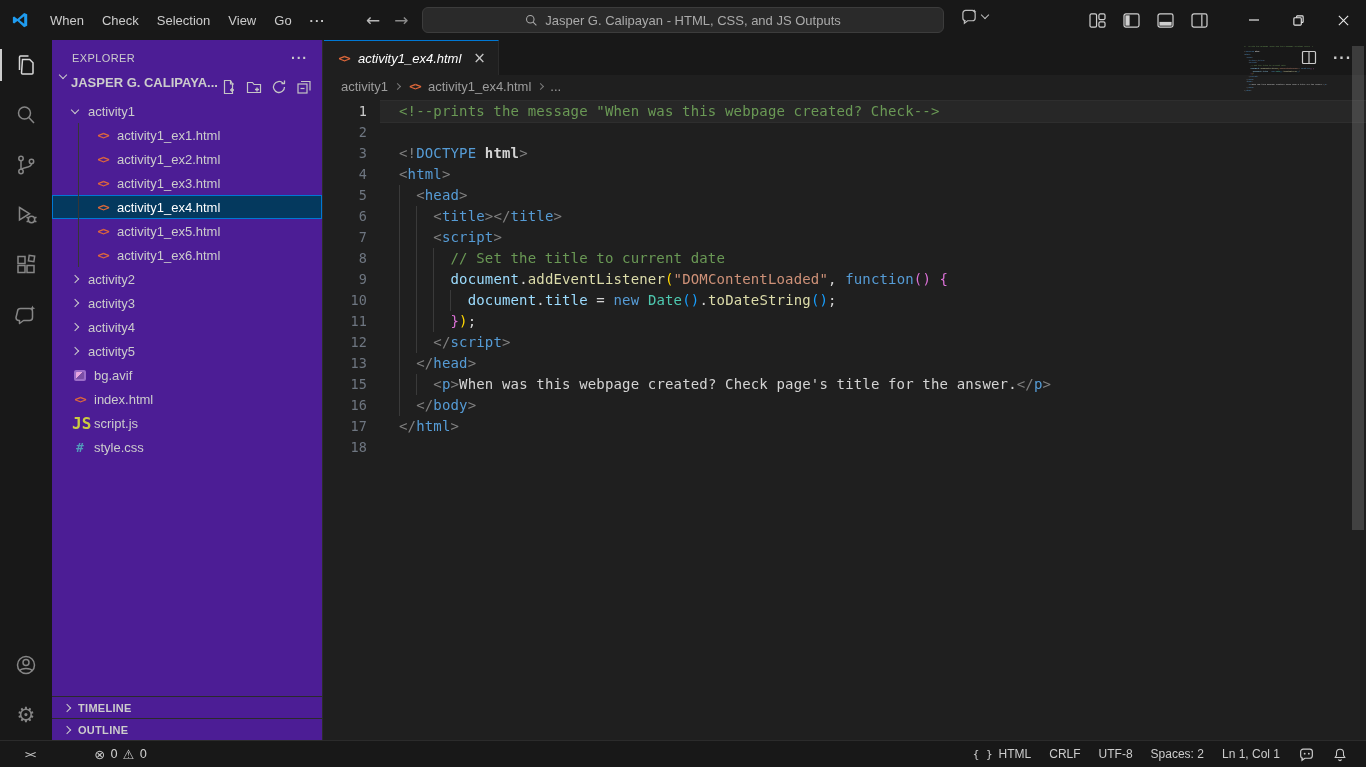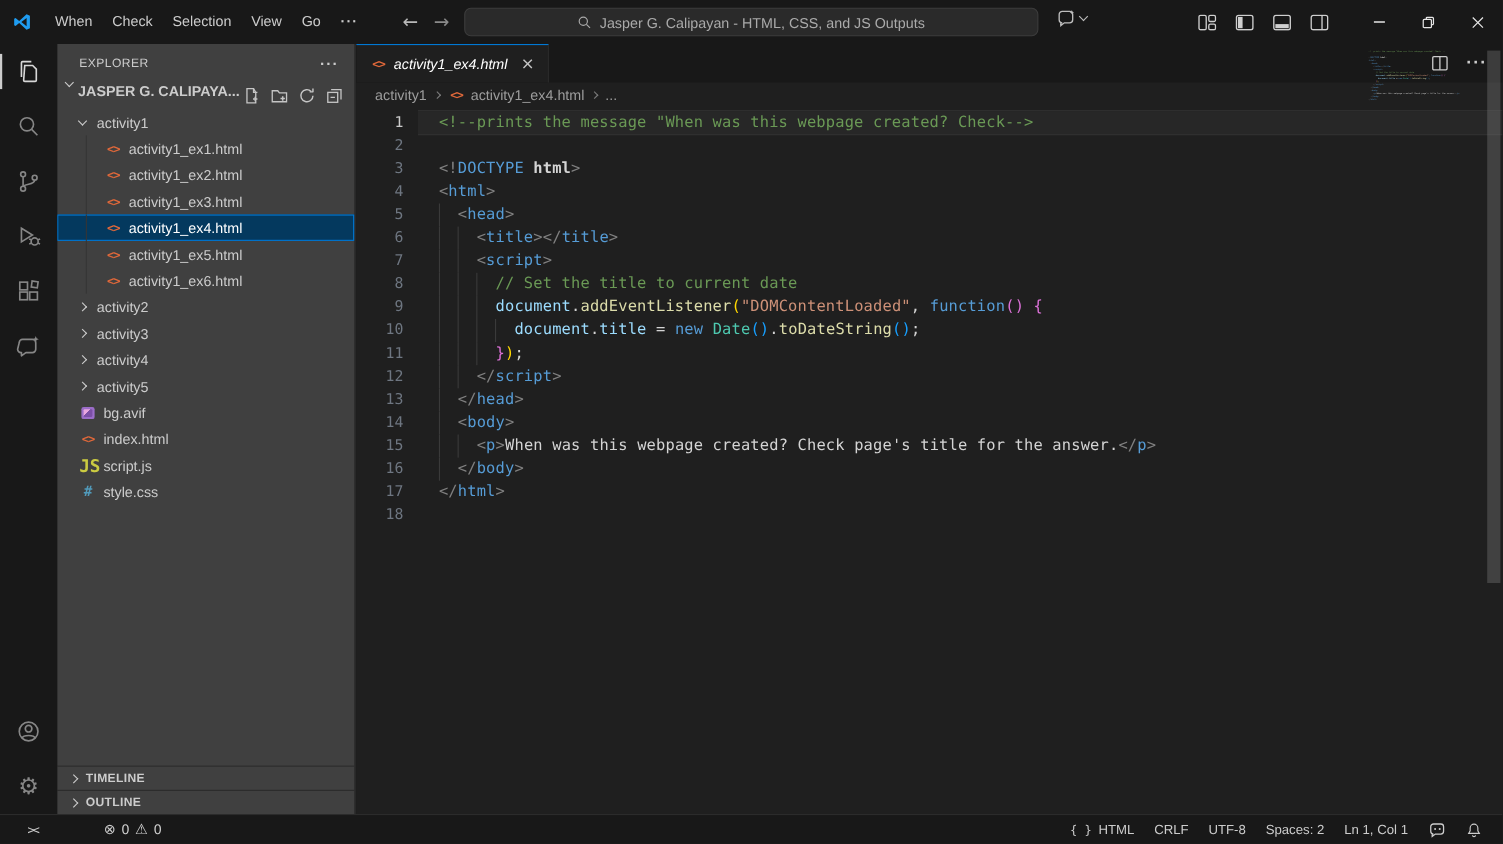--- a/index.html
+++ b/index.html
@@ -22,21 +22,21 @@
 
   
   .activitybar { position:absolute; top:40px; left:0; width:52px; bottom:27px; background:#181818; display:flex; flex-direction:column; z-index:20; }
   .ab-item { height:50px; display:flex; align-items:center; justify-content:center; position:relative; color:#868686; }
   .ab-item.active { color:#d7d7d7; }
   .ab-item.active::before { content:""; position:absolute; left:0; top:9px; bottom:9px; width:2px; background:#cccccc; }
   .ab-bottom { margin-top:auto; }
   .gear-glyph { font-family:"DejaVu Sans",sans-serif; font-size:21px; line-height:1; }
 
   
-  .sidebar { position:absolute; top:40px; left:52px; width:271px; bottom:27px; background:#404040; border-right:1px solid #2b2b2b; display:flex; flex-direction:column; z-index:10; }
+  .sidebar { position:absolute; top:40px; left:52px; width:271px; bottom:27px; background:#4c1d95; border-right:1px solid #2b2b2b; display:flex; flex-direction:column; z-index:10; }
   .sb-header { height:35px; display:flex; align-items:center; padding:0 14px 0 20px; flex:none; }
   .sb-title { font-size:11px; color:#cccccc; letter-spacing:.4px; }
   .sb-more { margin-left:auto; color:#cccccc; font-size:14px; font-weight:bold; letter-spacing:1px; }
   .ws-row { height:24px; display:flex; padding-left:8px; flex:none; }
   .ws-label { font-size:13px; font-weight:bold; color:#cccccc; margin-left:5px; white-space:nowrap; }
   .ws-actions { margin-left:auto; margin-right:10px; display:flex; gap:9px; align-items:center; }
   .tree { flex:none; }
   .tree-row { height:24px; display:flex; align-items:center; font-size:13px; color:#cccccc; position:relative; white-space:nowrap; }
   .tree-row.d1 { padding-left:20px; }
   .tree-row.d2 { padding-left:43px; }
@@ -422,24 +422,20 @@
       </div>
       <div class="cl">
         <span class="gutter">12</span>
         <span class="ltext"><span class="ig" style="left:calc(19px + 0ch)"></span><span class="ig" style="left:calc(19px + 2ch)"></span><span class="tk-plain">    </span><span class="tk-punct">&lt;/</span><span class="tk-tag">script</span><span class="tk-punct">&gt;</span></span>
       </div>
       <div class="cl">
         <span class="gutter">13</span>
         <span class="ltext"><span class="ig" style="left:calc(19px + 0ch)"></span><span class="tk-plain">  </span><span class="tk-punct">&lt;/</span><span class="tk-tag">head</span><span class="tk-punct">&gt;</span></span>
       </div>
       <div class="cl">
-        <span class="gutter">14</span>
-        <span class="ltext"><span class="ig" style="left:calc(19px + 0ch)"></span><span class="tk-plain">  </span><span class="tk-punct">&lt;</span><span class="tk-tag">body</span><span class="tk-punct">&gt;</span></span>
-      </div>
-      <div class="cl">
         <span class="gutter">15</span>
         <span class="ltext"><span class="ig" style="left:calc(19px + 0ch)"></span><span class="ig" style="left:calc(19px + 2ch)"></span><span class="tk-plain">    </span><span class="tk-punct">&lt;</span><span class="tk-tag">p</span><span class="tk-punct">&gt;</span><span class="tk-plain">When was this webpage created? Check page's title for the answer.</span><span class="tk-punct">&lt;/</span><span class="tk-tag">p</span><span class="tk-punct">&gt;</span></span>
       </div>
       <div class="cl">
         <span class="gutter">16</span>
         <span class="ltext"><span class="ig" style="left:calc(19px + 0ch)"></span><span class="tk-plain">  </span><span class="tk-punct">&lt;/</span><span class="tk-tag">body</span><span class="tk-punct">&gt;</span></span>
       </div>
       <div class="cl">
         <span class="gutter">17</span>
         <span class="ltext"><span class="tk-punct">&lt;/</span><span class="tk-tag">html</span><span class="tk-punct">&gt;</span></span>

